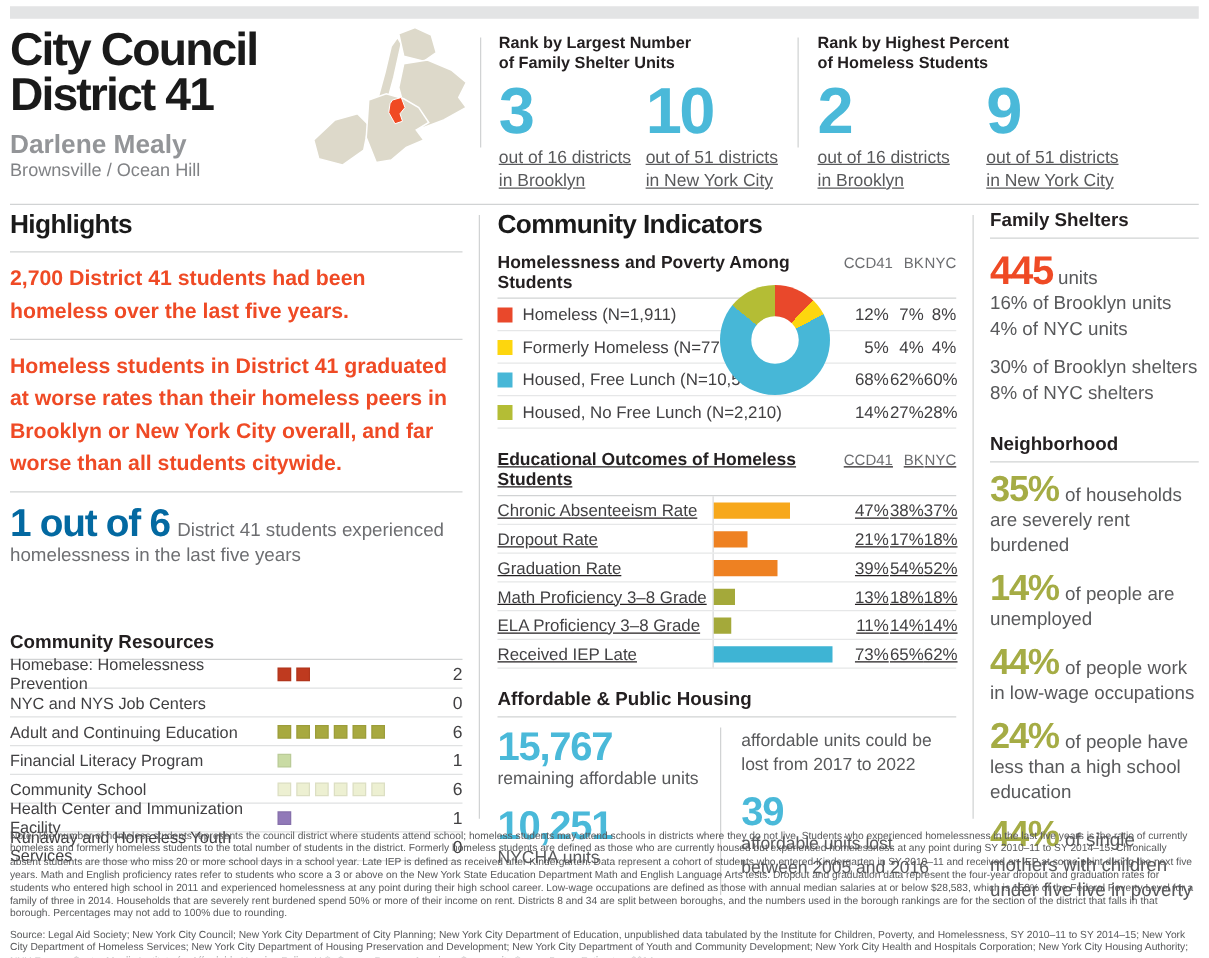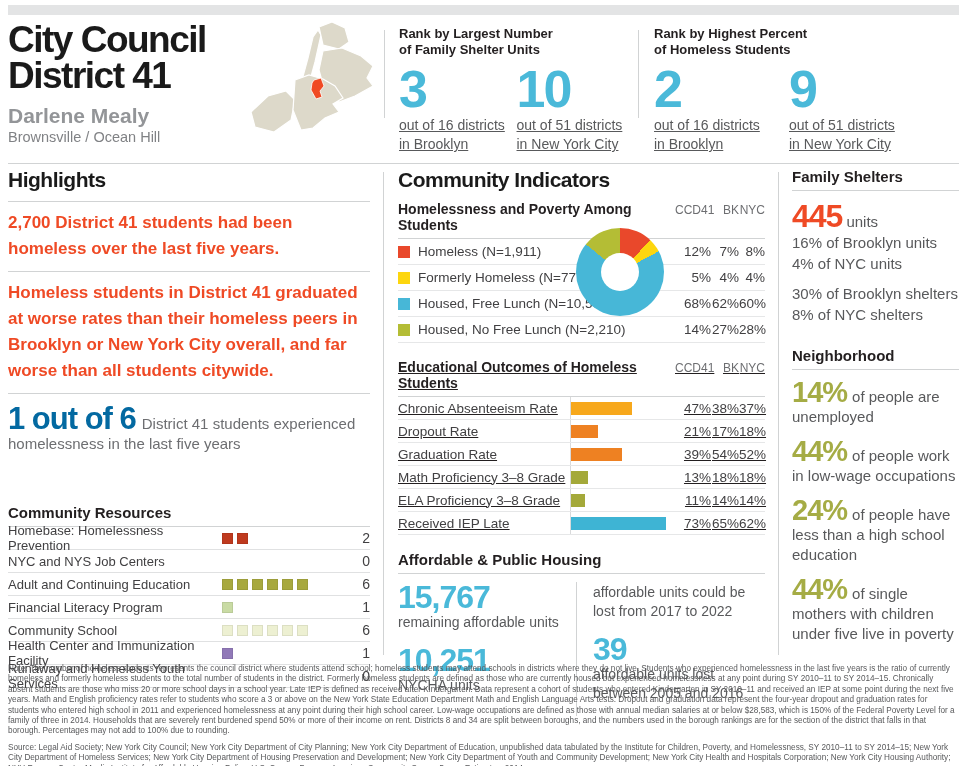--- a/index.html
+++ b/index.html
@@ -363,20 +363,21 @@
     </div>
 
     <div class="fs-stat">
       <div class="fs-line">30% of Brooklyn shelters</div>
       <div class="fs-line">8% of NYC shelters</div>
     </div>
 
     <div class="nb">
       <div class="h3">Neighborhood</div>
       <div id="nb-body">
+          <p class="nb-stat"><span class="nb-big">35%</span><span>of households are severely rent burdened</span></p>
           <p class="nb-stat"><span class="nb-big">14%</span><span>of people are unemployed</span></p>
           <p class="nb-stat"><span class="nb-big">44%</span><span>of people work in low-wage occupations</span></p>
           <p class="nb-stat"><span class="nb-big">24%</span><span>of people have less than a high school education</span></p>
           <p class="nb-stat"><span class="nb-big">44%</span><span>of single mothers with children under five live in poverty</span></p>
         </div>
     </div>
   </div>
 
   <div class="footer">
     <p class="note">Note: The number of homeless students represents the council district where students attend school; homeless students may attend schools in districts where they do not live. Students who experienced homelessness in the last five years is the ratio of currently homeless and formerly homeless students to the total number of students in the district. Formerly homeless students are defined as those who are currently housed but experienced homelessness at any point during SY 2010–11 to SY 2014–15. Chronically absent students are those who miss 20 or more school days in a school year. Late IEP is defined as received after Kindergarten. Data represent a cohort of students who entered Kindergarten in SY 2010–11 and received an IEP at some point during the next five years. Math and English proficiency rates refer to students who score a 3 or above on the New York State Education Department Math and English Language Arts tests. Dropout and graduation data represent the four-year dropout and graduation rates for students who entered high school in 2011 and experienced homelessness at any point during their high school career. Low-wage occupations are defined as those with annual median salaries at or below $28,583, which is 150% of the Federal Poverty Level for a family of three in 2014. Households that are severely rent burdened spend 50% or more of their income on rent. Districts 8 and 34 are split between boroughs, and the numbers used in the borough rankings are for the section of the district that falls in that borough. Percentages may not add to 100% due to rounding.</p>

